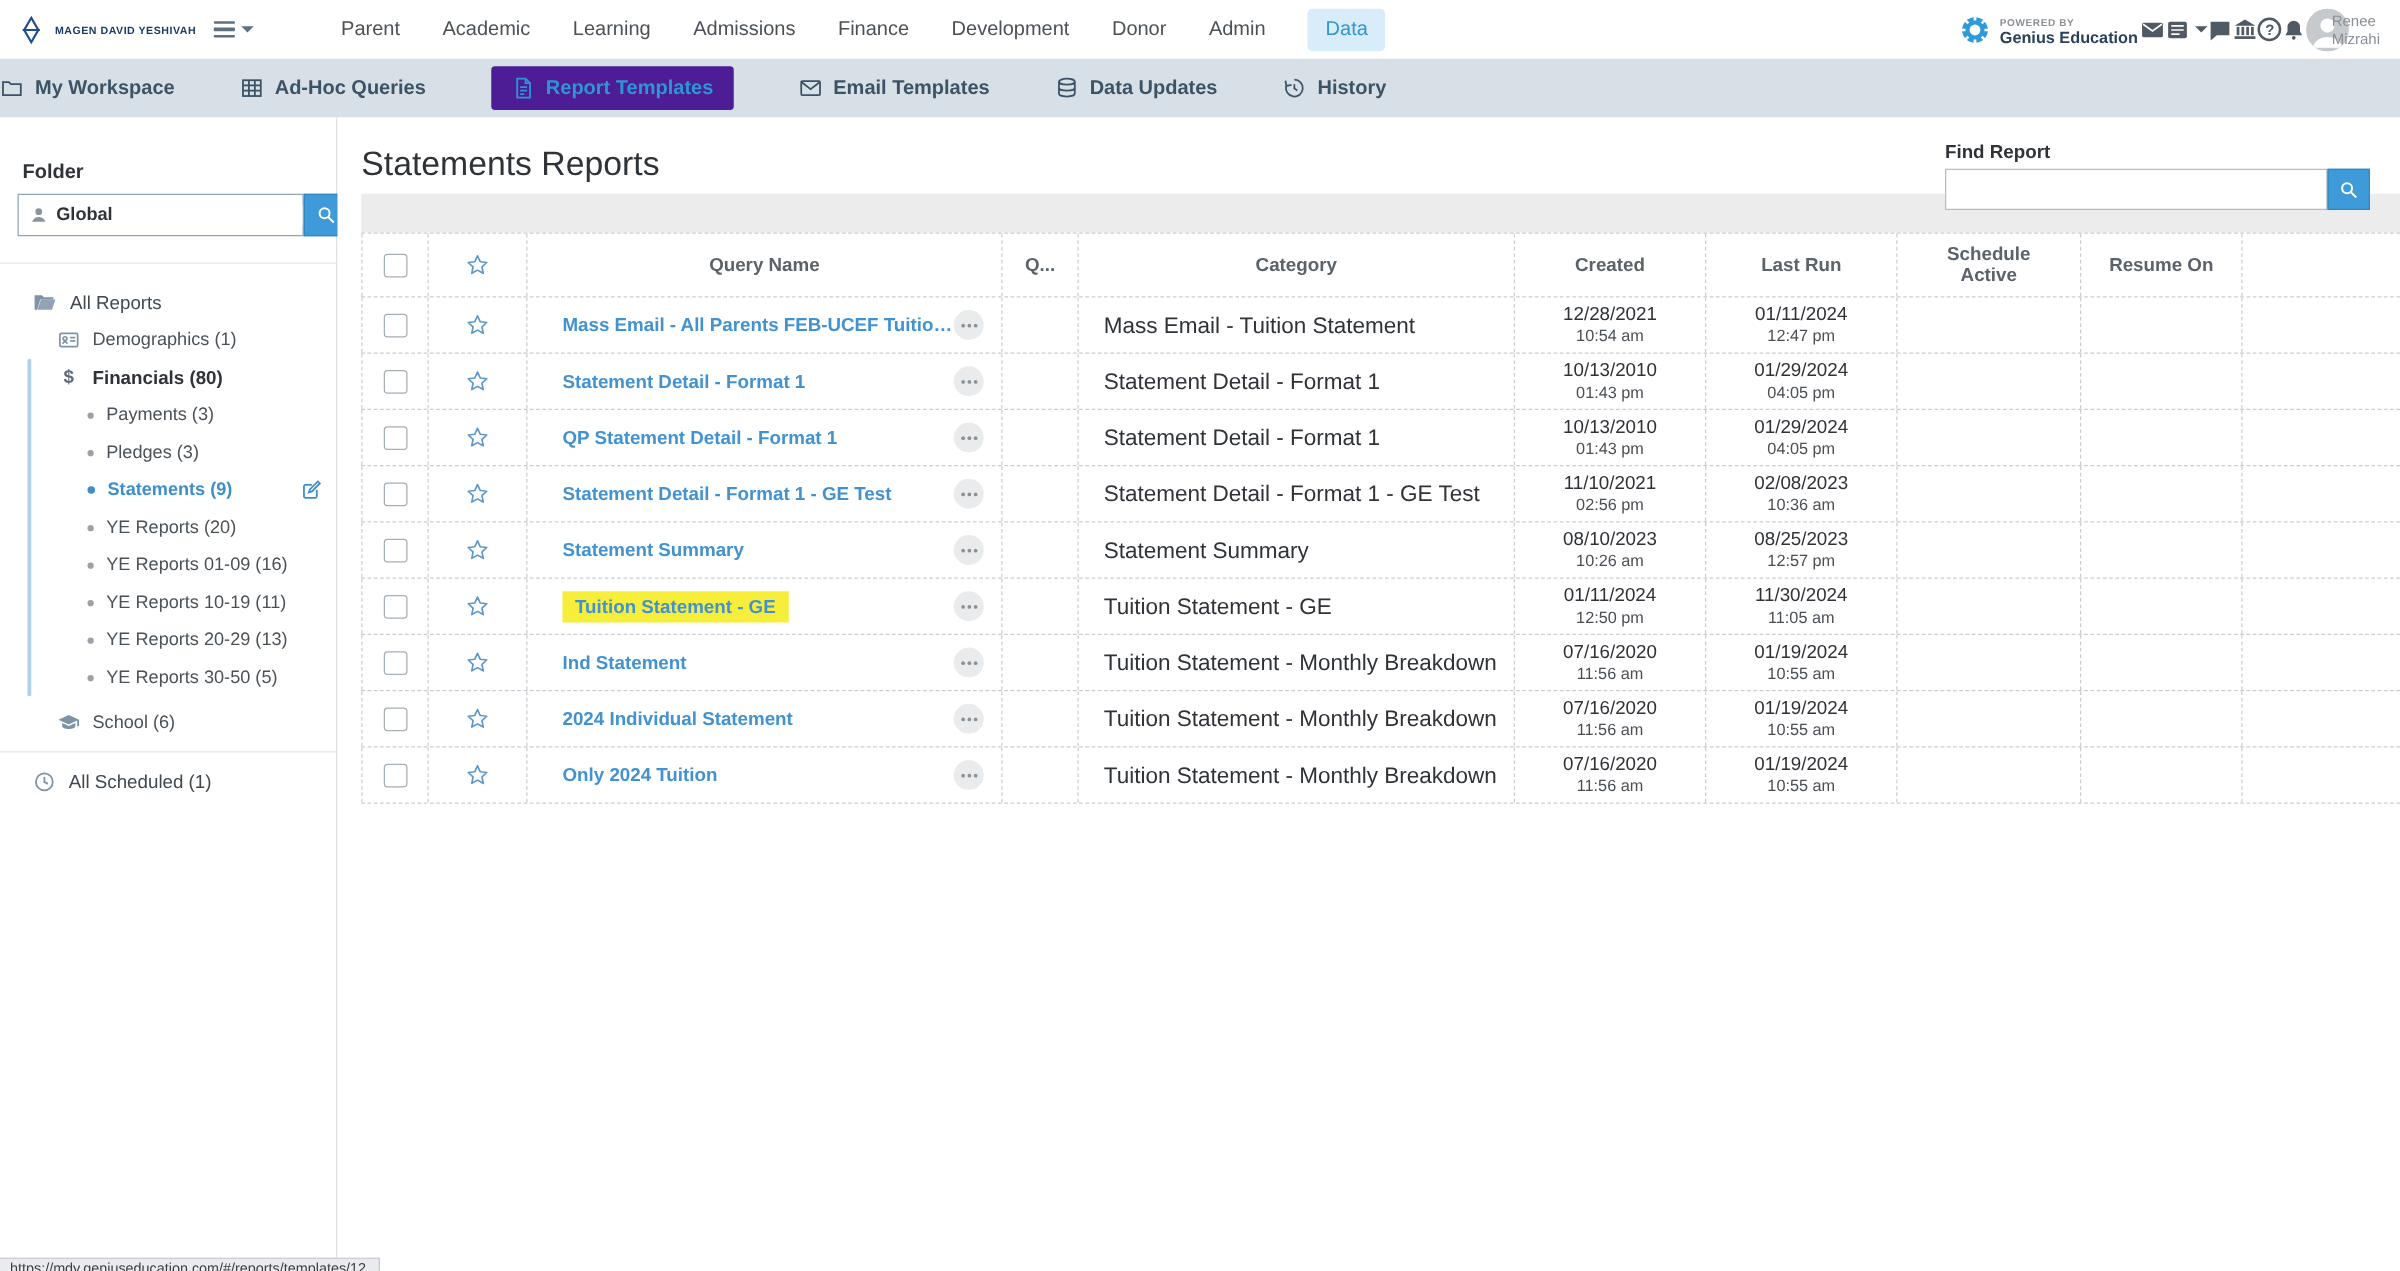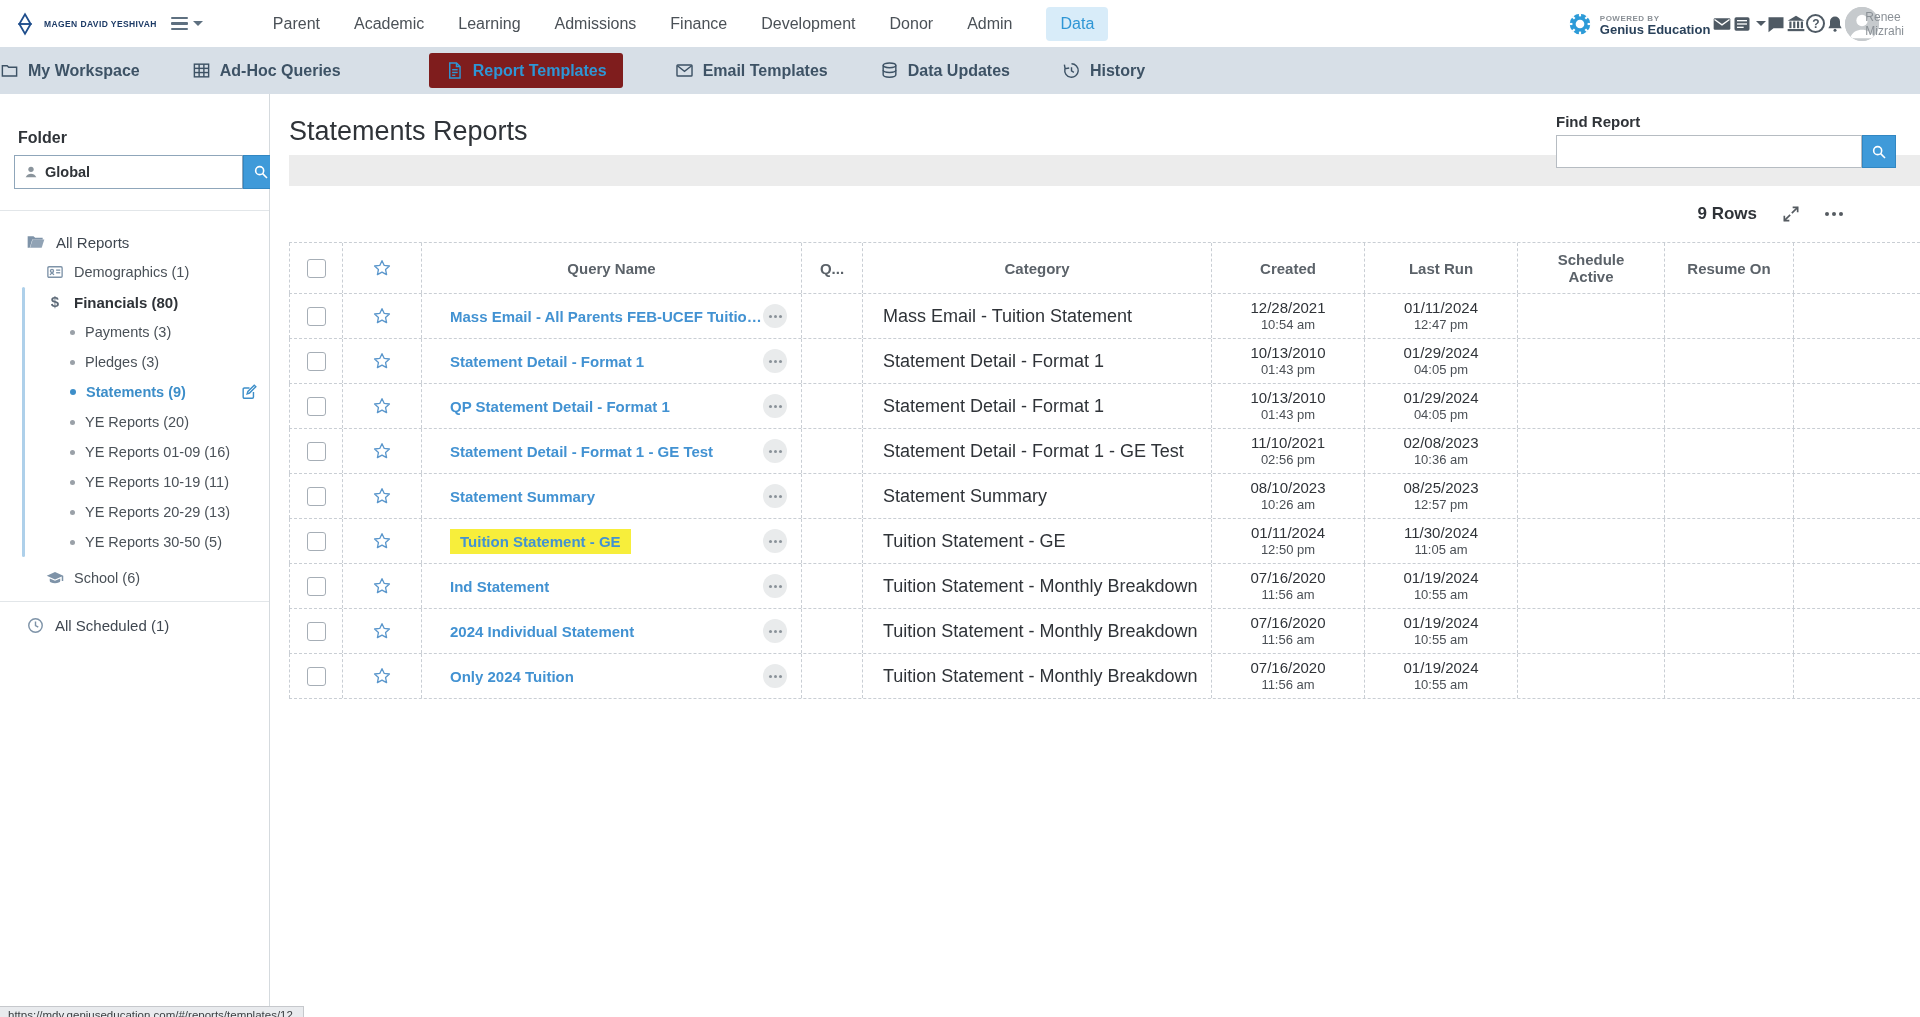--- a/index.html
+++ b/index.html
@@ -25,21 +25,21 @@
   .top-ic{display:flex;align-items:center;cursor:pointer;}
   .feed-wrap{display:flex;align-items:center;gap:4px;}
   .help-ic{width:19px;height:19px;border:2px solid #4f5a64;border-radius:50%;display:flex;align-items:center;justify-content:center;}
   .help-ic::before{content:"?";font-size:12px;font-weight:700;color:#4f5a64;}
   .avatar{width:34px;height:34px;border-radius:50%;overflow:hidden;background:#c6cacd;flex:none;cursor:pointer;}
   .user-name{display:flex;flex-direction:column;font-size:12px;color:#8a9096;line-height:14px;margin-left:-14px;}
 
   
   .subnav{height:47px;background:#d7dfe7;display:flex;align-items:center;gap:52px;}
   .subnav-item{display:flex;align-items:center;gap:9px;color:#3d5265;font-size:16px;font-weight:700;cursor:pointer;text-decoration:none;white-space:nowrap;}
-  .subnav-item.active{background:#7f1d1d;color:#2e96d5;padding:8px 16px;border-radius:3px;margin-left:36px;}
+  .subnav-item.active{background:#4c1d95;color:#2e96d5;padding:8px 16px;border-radius:3px;}
 
   
   .content{display:flex;height:923px;}
   .sidebar{width:270px;flex:none;background:#fff;border-right:1px solid #d5dade;position:relative;}
   .main{flex:1;position:relative;background:#fff;}
 
   
   .folder-label{margin:35px 0 0 18px;font-size:16px;font-weight:700;color:#2f3338;}
   .folder-search{margin:8px 14px 0 14px;display:flex;height:34px;}
   .search-wrap{flex:1;display:flex;align-items:center;border:1px solid #8fa6ba;background:#fff;padding-left:8px;gap:6px;}
@@ -392,34 +392,20 @@
           <svg width="16" height="16" viewBox="0 0 24 24" fill="none" stroke="#fff" stroke-width="2.4">
               <circle cx="10" cy="10" r="6"></circle>
               <line x1="14.5" y1="14.5" x2="21" y2="21"></line>
             </svg>
         </span>
       </div>
     </div>
 
     <div class="toolbar-strip"></div>
 
-    <div class="rows-bar">
-      <span class="rows-count">9 Rows</span>
-      <span class="icon-btn">
-        <svg width="20" height="20" viewBox="0 0 24 24" fill="none" stroke="#555b61" stroke-width="2">
-            <path d="M14 4h6v6"></path>
-            <path d="M20 4l-7 7"></path>
-            <path d="M10 20H4v-6"></path>
-            <path d="M4 20l7-7"></path>
-          </svg>
-      </span>
-      <span class="icon-btn">
-          <span class="kebab"></span>
-        </span>
-    </div>
 
     <div class="tbl">
 
       <div class="trow thead">
         <div class="cell c-check">
             <span class="checkbox"></span>
           </div>
         <div class="cell c-star">
             <span class="star-btn">
               <svg width="20" height="20" viewBox="0 0 24 24" fill="none" stroke="#5b97cc" stroke-width="1.6" stroke-linejoin="round">

